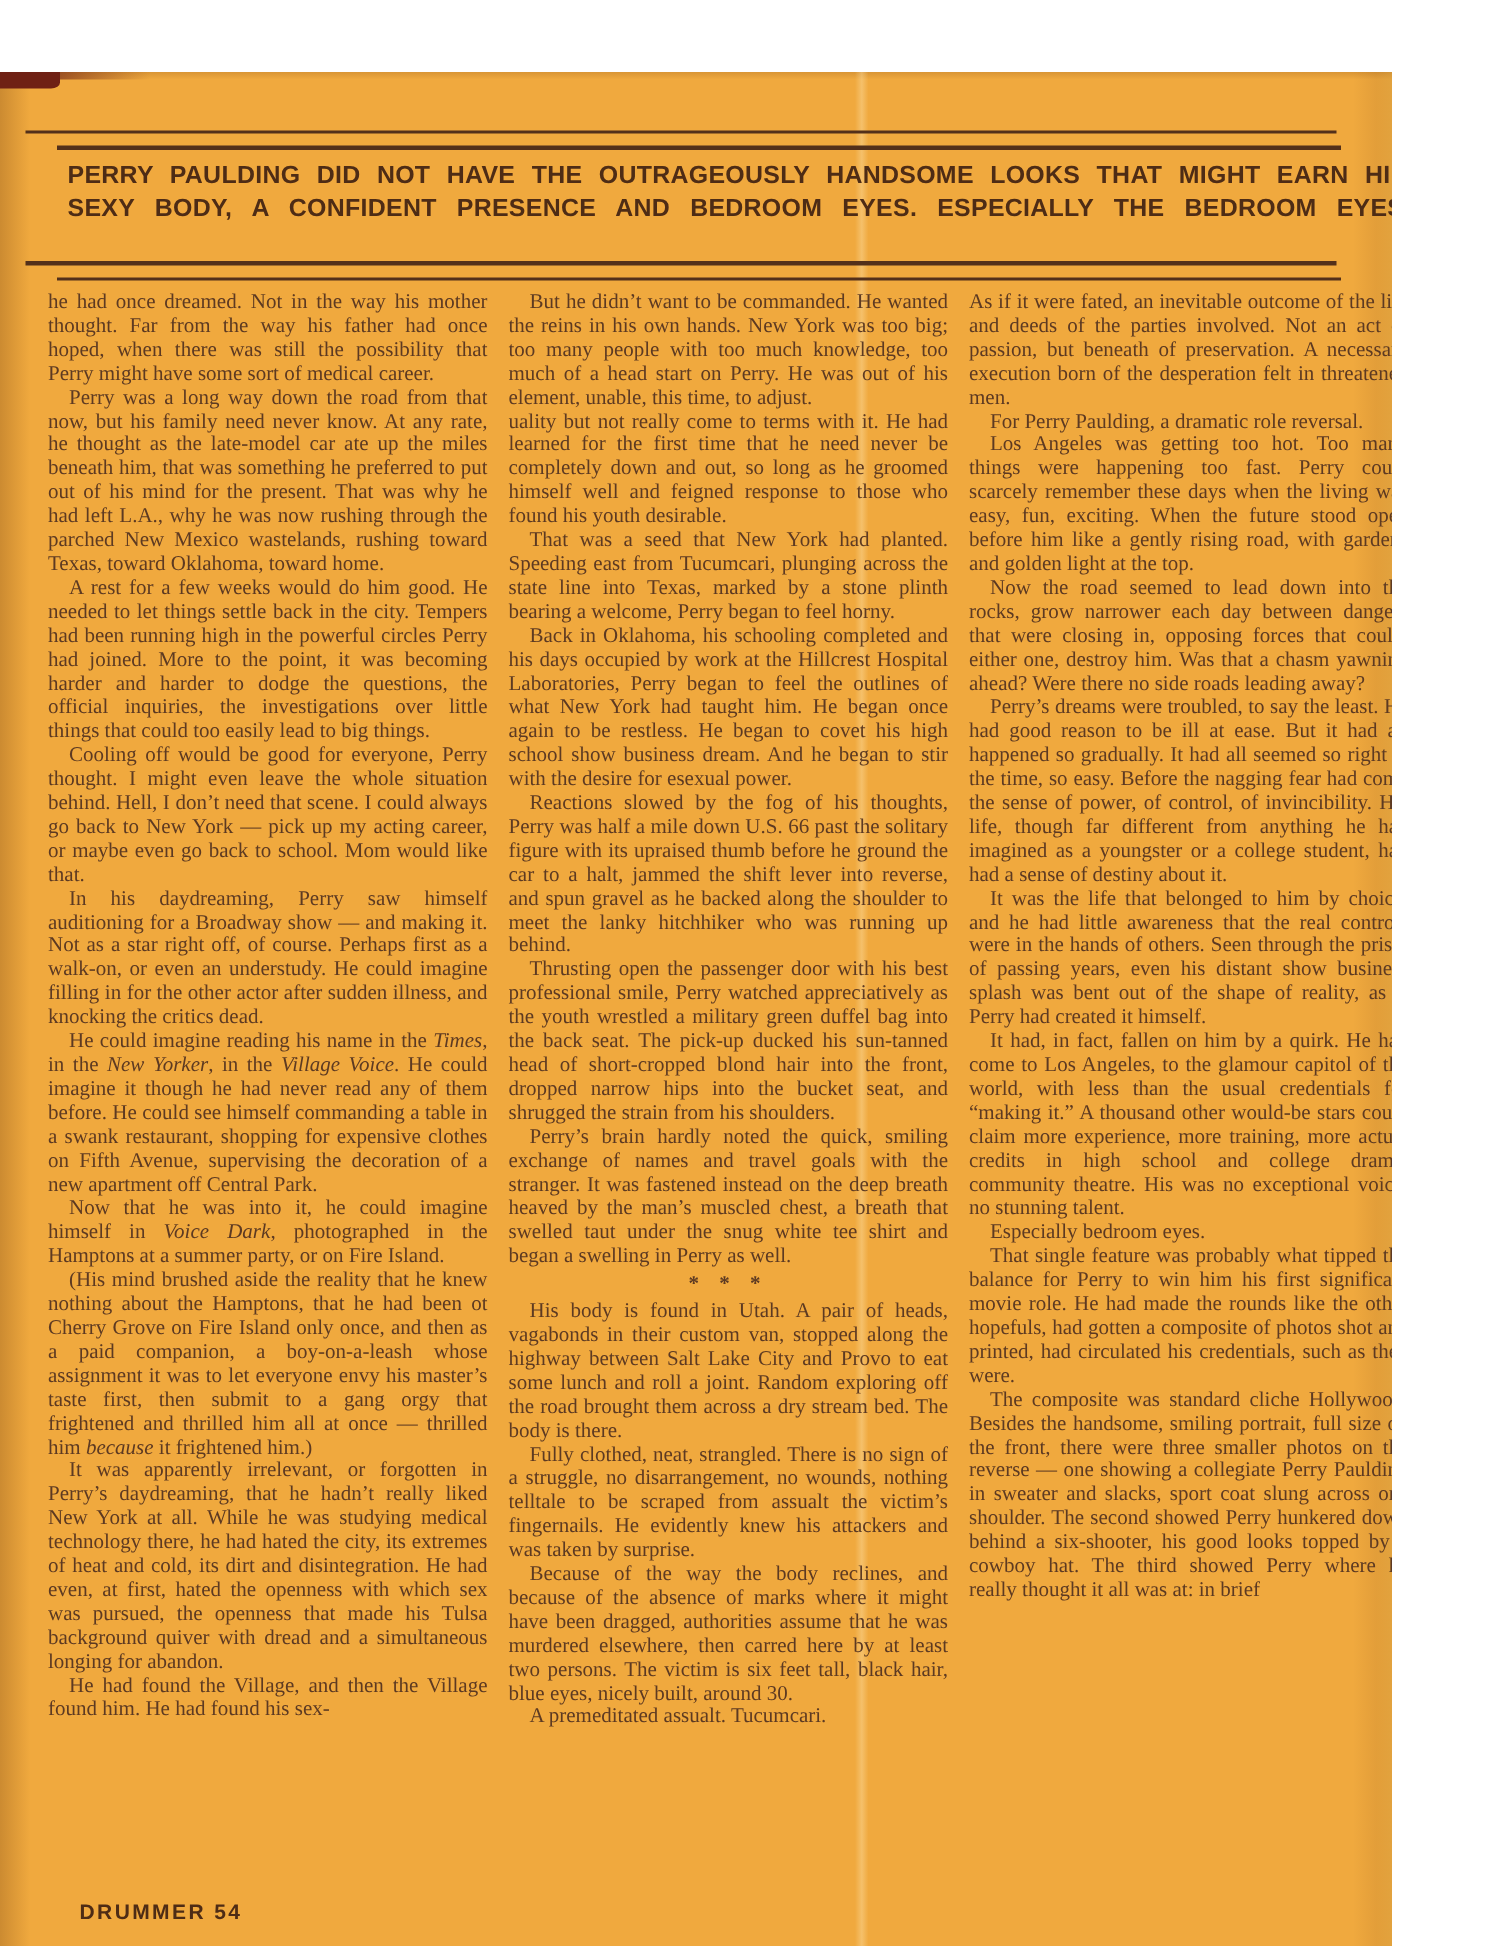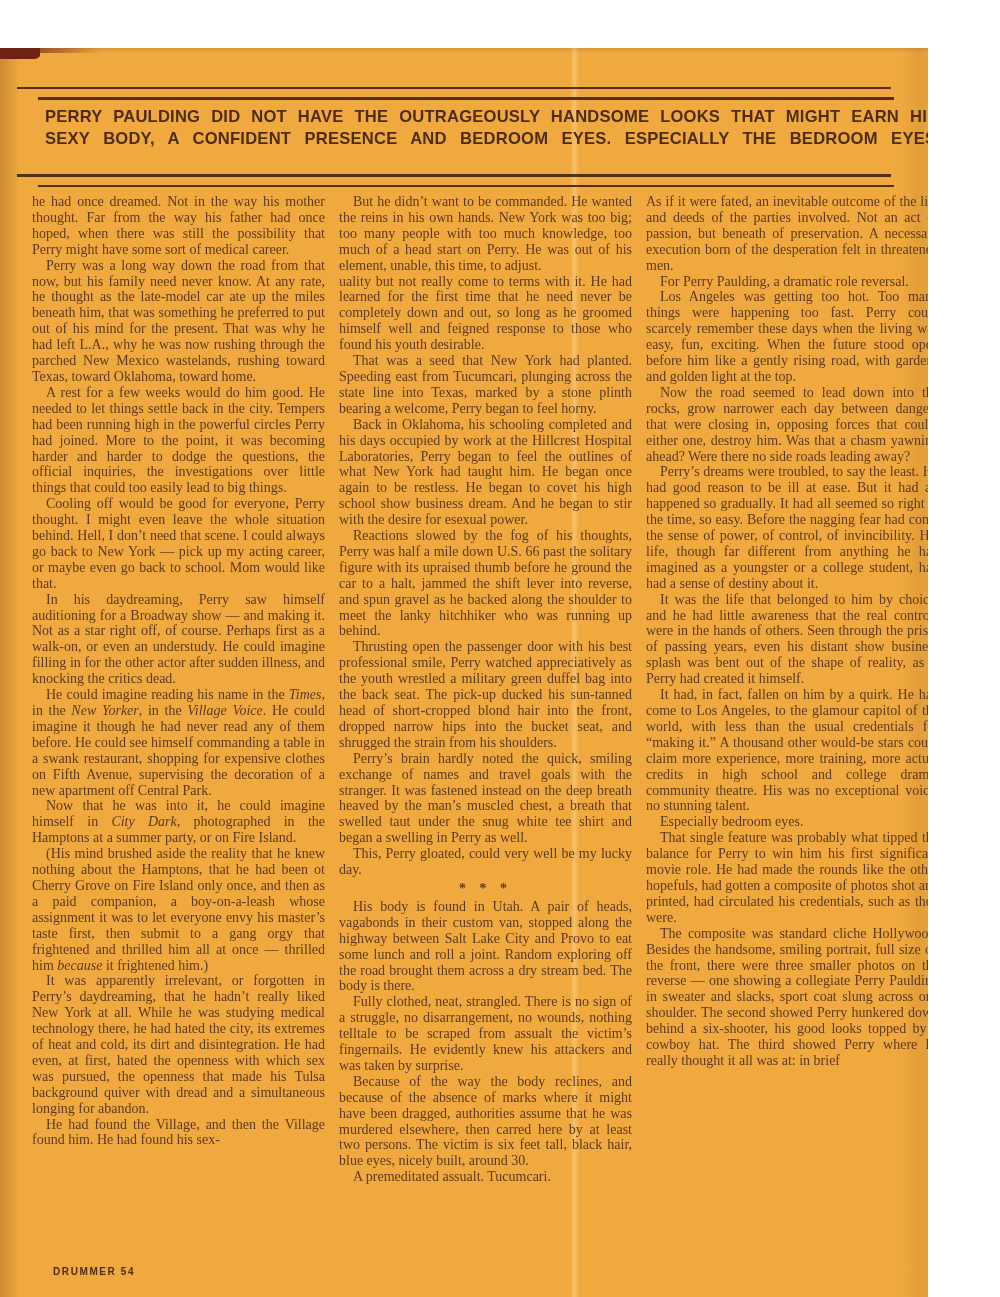--- a/index.html
+++ b/index.html
@@ -63,21 +63,21 @@
   .col { width:293px; flex: 0 0 293px; overflow:hidden; }
   .para { margin:0; text-align: justify; }
   .para.indent { text-indent: 14px; }
   .para.center { text-align: center; text-align-last: center; text-indent:0;
                  letter-spacing: 5px; margin: 3px 0 2px 0; font-weight: bold; }
 
   .footer {
     position:absolute; left:53px; top:1218px;
     font-family: "Liberation Sans", sans-serif;
     font-weight: 700;
-    font-size: 10px;
+    font-size: 14px;
     letter-spacing: 1.6px;
     color: var(--header-ink, #4e2c15);
   }
 </style>
 </head>
 <body>
 
 <div class="page">
 
   <div class="edge-left"></div>
@@ -104,34 +104,33 @@
   <div class="rule rule-d"></div>
 
   <div class="columns">
     <div class="col">
         <p class="para"><span>he had once dreamed. Not in the way his mother thought. Far from the way his father had once hoped, when there was still the possibility that Perry might have some sort of medical career.</span></p>
         <p class="para indent"><span>Perry was a long way down the road from that now, but his family need never know. At any rate, he thought as the late-model car ate up the miles beneath him, that was something he preferred to put out of his mind for the present. That was why he had left L.A., why he was now rushing through the parched New Mexico wastelands, rushing toward Texas, toward Oklahoma, toward home.</span></p>
         <p class="para indent"><span>A rest for a few weeks would do him good. He needed to let things settle back in the city. Tempers had been running high in the powerful circles Perry had joined. More to the point, it was becoming harder and harder to dodge the questions, the official inquiries, the investigations over little things that could too easily lead to big things.</span></p>
         <p class="para indent"><span>Cooling off would be good for everyone, Perry thought. I might even leave the whole situation behind. Hell, I don’t need that scene. I could always go back to New York — pick up my acting career, or maybe even go back to school. Mom would like that.</span></p>
         <p class="para indent"><span>In his daydreaming, Perry saw himself auditioning for a Broadway show — and making it. Not as a star right off, of course. Perhaps first as a walk-on, or even an understudy. He could imagine filling in for the other actor after sudden illness, and knocking the critics dead.</span></p>
         <p class="para indent"><span>He could imagine reading his name in the </span><span style="font-style: italic;">Times</span><span>, in the </span><span style="font-style: italic;">New Yorker</span><span>, in the </span><span style="font-style: italic;">Village Voice</span><span>. He could imagine it though he had never read any of them before. He could see himself commanding a table in a swank restaurant, shopping for expensive clothes on Fifth Avenue, supervising the decoration of a new apartment off Central Park.</span></p>
-        <p class="para indent"><span>Now that he was into it, he could imagine himself in </span><span style="font-style: italic;">City Dark</span><span>, photographed in the Hamptons at a summer party, or on Fire Island.</span></p>
+        <p class="para indent"><span>Now that he was into it, he could imagine himself in </span><span style="font-style: italic;">Voice Dark</span><span>, photographed in the Hamptons at a summer party, or on Fire Island.</span></p>
         <p class="para indent"><span>(His mind brushed aside the reality that he knew nothing about the Hamptons, that he had been ot Cherry Grove on Fire Island only once, and then as a paid companion, a boy-on-a-leash whose assignment it was to let everyone envy his master’s taste first, then submit to a gang orgy that frightened and thrilled him all at once — thrilled him </span><span style="font-style: italic;">because</span><span> it frightened him.)</span></p>
         <p class="para indent"><span>It was apparently irrelevant, or forgotten in Perry’s daydreaming, that he hadn’t really liked New York at all. While he was studying medical technology there, he had hated the city, its extremes of heat and cold, its dirt and disintegration. He had even, at first, hated the openness with which sex was pursued, the openness that made his Tulsa background quiver with dread and a simultaneous longing for abandon.</span></p>
         <p class="para indent"><span>He had found the Village, and then the Village found him. He had found his sex-</span></p>
       </div>
     <div class="col">
         <p class="para indent"><span>But he didn’t want to be commanded. He wanted the reins in his own hands. New York was too big; too many people with too much knowledge, too much of a head start on Perry. He was out of his element, unable, this time, to adjust.</span></p>
         <p class="para"><span>uality but not really come to terms with it. He had learned for the first time that he need never be completely down and out, so long as he groomed himself well and feigned response to those who found his youth desirable.</span></p>
         <p class="para indent"><span>That was a seed that New York had planted. Speeding east from Tucumcari, plunging across the state line into Texas, marked by a stone plinth bearing a welcome, Perry began to feel horny.</span></p>
         <p class="para indent"><span>Back in Oklahoma, his schooling completed and his days occupied by work at the Hillcrest Hospital Laboratories, Perry began to feel the outlines of what New York had taught him. He began once again to be restless. He began to covet his high school show business dream. And he began to stir with the desire for esexual power.</span></p>
         <p class="para indent"><span>Reactions slowed by the fog of his thoughts, Perry was half a mile down U.S. 66 past the solitary figure with its upraised thumb before he ground the car to a halt, jammed the shift lever into reverse, and spun gravel as he backed along the shoulder to meet the lanky hitchhiker who was running up behind.</span></p>
         <p class="para indent"><span>Thrusting open the passenger door with his best professional smile, Perry watched appreciatively as the youth wrestled a military green duffel bag into the back seat. The pick-up ducked his sun-tanned head of short-cropped blond hair into the front, dropped narrow hips into the bucket seat, and shrugged the strain from his shoulders.</span></p>
         <p class="para indent"><span>Perry’s brain hardly noted the quick, smiling exchange of names and travel goals with the stranger. It was fastened instead on the deep breath heaved by the man’s muscled chest, a breath that swelled taut under the snug white tee shirt and began a swelling in Perry as well.</span></p>
-        <p class="para indent"><span>This, Perry gloated, could very well be my lucky day.</span></p>
         <p class="para center"><span>* * *</span></p>
         <p class="para indent"><span>His body is found in Utah. A pair of heads, vagabonds in their custom van, stopped along the highway between Salt Lake City and Provo to eat some lunch and roll a joint. Random exploring off the road brought them across a dry stream bed. The body is there.</span></p>
         <p class="para indent"><span>Fully clothed, neat, strangled. There is no sign of a struggle, no disarrangement, no wounds, nothing telltale to be scraped from assualt the victim’s fingernails. He evidently knew his attackers and was taken by surprise.</span></p>
         <p class="para indent"><span>Because of the way the body reclines, and because of the absence of marks where it might have been dragged, authorities assume that he was murdered elsewhere, then carred here by at least two persons. The victim is six feet tall, black hair, blue eyes, nicely built, around 30.</span></p>
         <p class="para indent"><span>A premeditated assualt. Tucumcari.</span></p>
       </div>
     <div class="col">
         <p class="para"><span>As if it were fated, an inevitable outcome of the life and deeds of the parties involved. Not an act of passion, but beneath of preservation. A necessary execution born of the desperation felt in threatened men.</span></p>
         <p class="para indent"><span>For Perry Paulding, a dramatic role reversal.</span></p>
         <p class="para indent"><span>Los Angeles was getting too hot. Too many things were happening too fast. Perry could scarcely remember these days when the living was easy, fun, exciting. When the future stood open before him like a gently rising road, with gardens and golden light at the top.</span></p>

